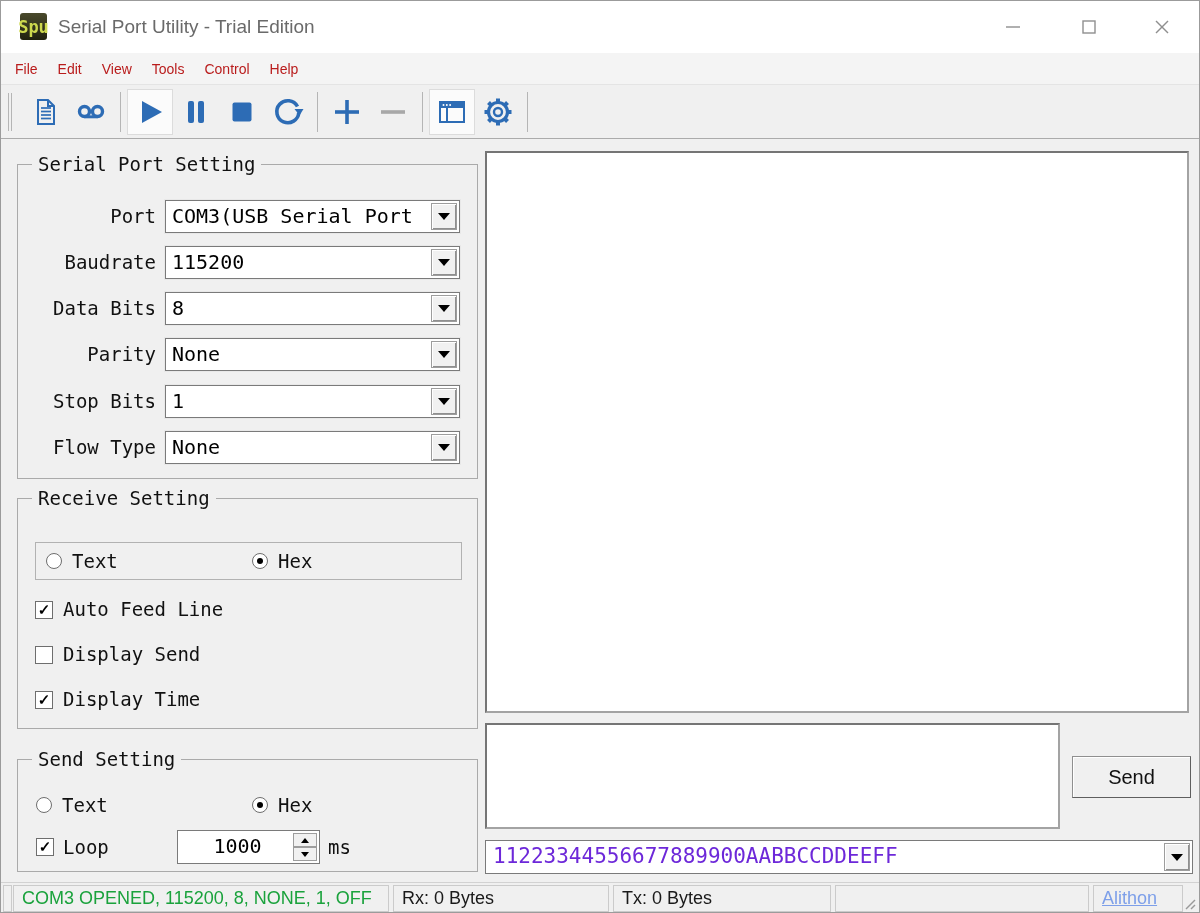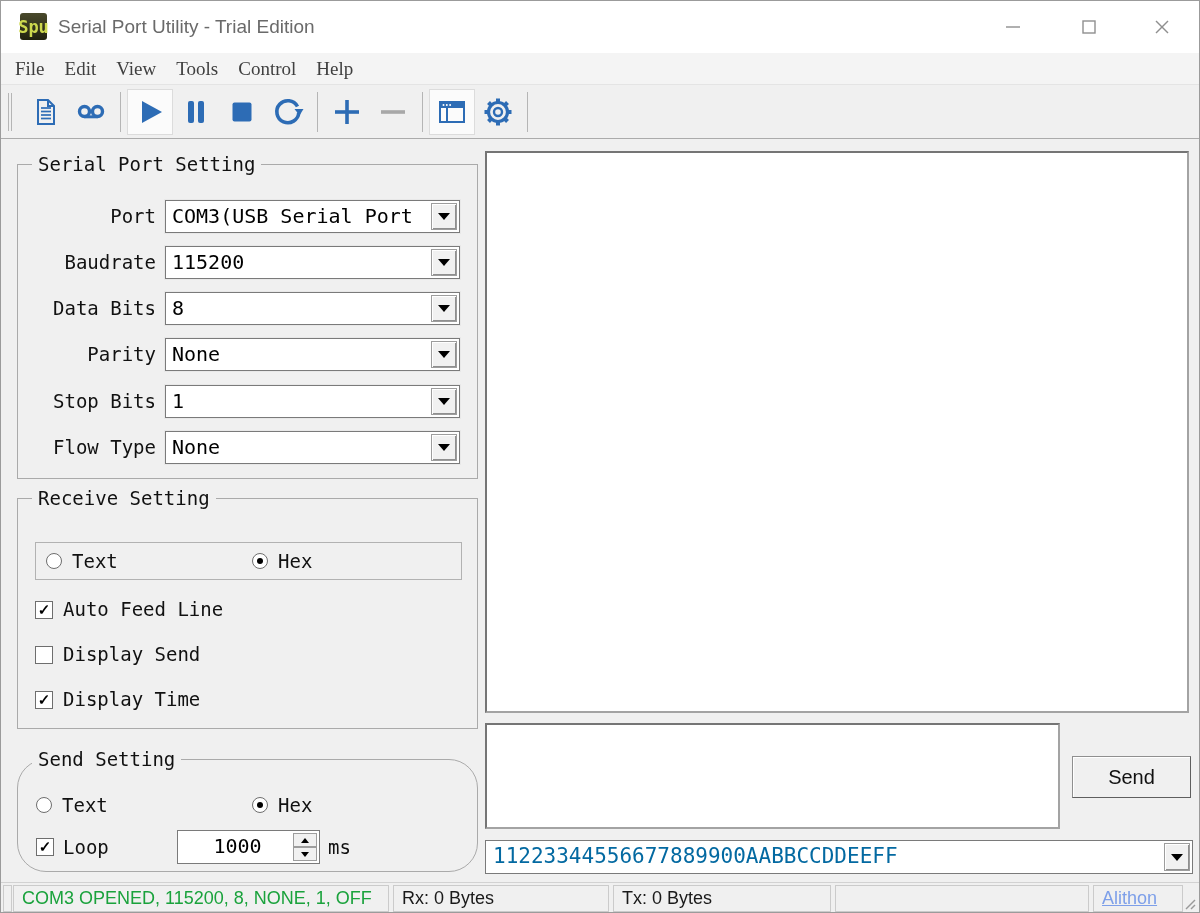--- a/index.html
+++ b/index.html
@@ -14,21 +14,21 @@
   .app-icon{position:absolute;left:19px;top:12px;width:27px;height:27px;border-radius:3px;
     background:linear-gradient(#4a4a2c,#20200f);color:#cdd84e;
     font-family:"DejaVu Sans Mono",monospace;font-size:17px;font-weight:bold;
     display:flex;align-items:center;justify-content:center;}
   .app-title{position:absolute;left:57px;top:0;height:52px;line-height:52px;font-size:19px;color:#6a6a6a;}
   .winbtn{position:absolute;top:0;width:76px;height:52px;display:flex;align-items:center;justify-content:center;}
   .winbtn svg{stroke:#8f8f8f;fill:none;stroke-width:1.4;}
   
   .menubar{position:absolute;left:0;top:52px;width:100%;height:32px;background:#f4f4f4;
     border-bottom:1px solid #e4e4e4;display:flex;align-items:center;padding-left:4px;}
-  .menu-item{font-size:19px;color:#404040;padding:0 10px;cursor:default;font-family:Liberation Serif, serif;}
+  .menu-item{font-size:14px;color:#b91c1c;padding:0 10px;cursor:default;}
   
   .toolbar{position:absolute;left:0;top:85px;width:100%;height:53px;background:#f0f0f0;
     border-bottom:1px solid #ababab;display:flex;align-items:center;padding-left:5px;}
   .gripper{width:4px;height:38px;border-left:1px solid #b5b5b5;border-right:1px solid #b5b5b5;margin:0 10px 0 2px;}
   .tbtn{width:46px;height:46px;display:flex;align-items:center;justify-content:center;border:1px solid transparent;}
   .tbtn.active{background:#fbfbfb;border:1px solid #dcdcdc;}
   .tsep{width:1px;height:40px;background:#b5b5b5;margin:0 6px;}
   .tbtn svg{display:block;}
   
   .group{position:absolute;border:1px solid #aaaaaa;background:#f0f0f0;}
@@ -65,21 +65,21 @@
   
   .sunken{background:#fff;border-style:solid;border-width:2px;border-color:#757575 #a3a3a3 #a3a3a3 #757575;}
   .receive-display{position:absolute;left:484px;top:150px;width:704px;height:562px;}
   .send-input{position:absolute;left:484px;top:722px;width:575px;height:106px;}
   .send-button{position:absolute;left:1071px;top:755px;width:119px;height:42px;background:#f0f0f0;
     border:1px solid #8f8f8f;border-right-color:#5f5f5f;border-bottom-color:#5f5f5f;
     box-shadow:inset 1px 1px 0 #ffffff;
     font-size:20px;color:#111;display:flex;align-items:center;justify-content:center;}
   .history-combo{position:absolute;left:484px;top:839px;width:708px;height:34px;background:#fff;border:1px solid #7a7a7a;}
   .history-combo .val{position:absolute;left:7px;right:30px;top:0;bottom:0;overflow:hidden;white-space:nowrap;
-    font-family:"DejaVu Sans Mono",monospace;font-size:21px;line-height:31px;color:#0369a1;}
+    font-family:"DejaVu Sans Mono",monospace;font-size:21px;line-height:31px;color:#6d28d9;}
   
   .statusbar{position:absolute;left:0;top:881px;width:100%;height:31px;background:#f0f0f0;border-top:1px solid #d2d2d2;}
   .seg{position:absolute;top:2px;height:27px;border:1px solid #cbcbcb;background:#f0f0f0;
     font-size:18px;line-height:25px;color:#1a1a1a;padding-left:8px;white-space:nowrap;overflow:hidden;}
   .seg.green{color:#1aa23c;}
   .seg .link{color:#7d9fe9;text-decoration:underline;}
   .grip{position:absolute;right:2px;bottom:2px;}
 </style>
 </head>
 <body>
@@ -278,21 +278,21 @@
     <span class="checkbox on" style="left:17px;top:102px;"><span class="mark">✓</span></span>
     <span class="ctl-label" style="left:45px;top:99px;">Auto Feed Line</span>
 
     <span class="checkbox" style="left:17px;top:147px;"><span class="mark">✓</span></span>
     <span class="ctl-label" style="left:45px;top:144px;">Display Send</span>
 
     <span class="checkbox on" style="left:17px;top:192px;"><span class="mark">✓</span></span>
     <span class="ctl-label" style="left:45px;top:189px;">Display Time</span>
   </div>
 
-  <div class="group" style="left:16px;top:758px;width:461px;height:113px;border-radius:29px;">
+  <div class="group" style="left:16px;top:758px;width:461px;height:113px;">
     <div class="group-title">Send Setting</div>
 
     <span class="radio" style="left:18px;top:37px;"></span>
     <span class="ctl-label" style="left:44px;top:34px;">Text</span>
     <span class="radio on" style="left:234px;top:37px;">
         <span class="dot"></span>
       </span>
     <span class="ctl-label" style="left:260px;top:34px;">Hex</span>
 
     <span class="checkbox on" style="left:18px;top:78px;"><span class="mark">✓</span></span>

